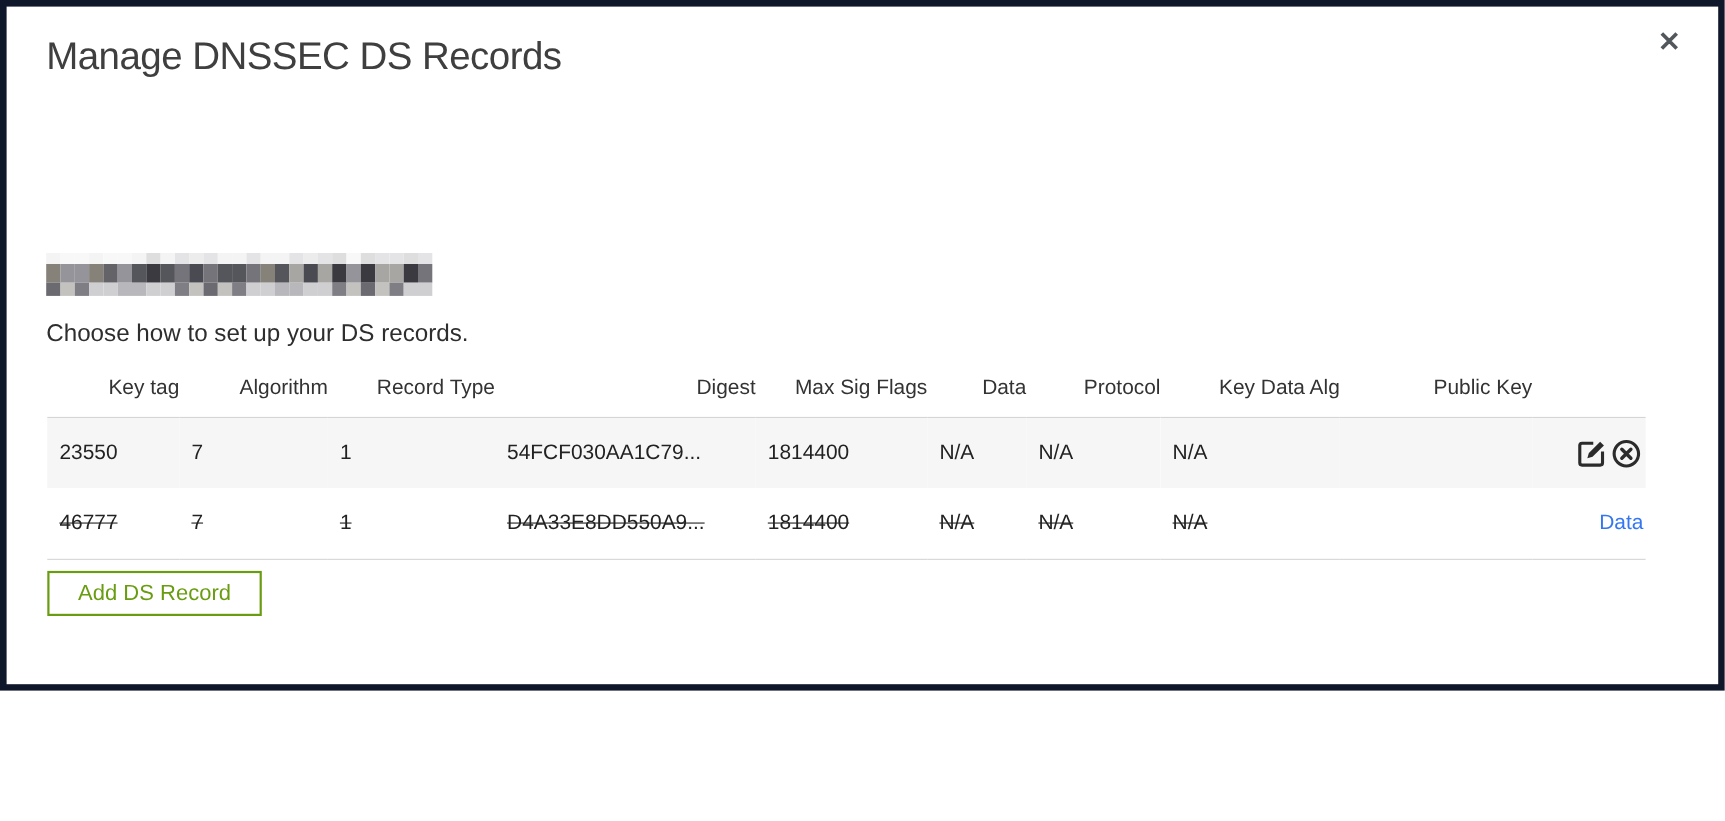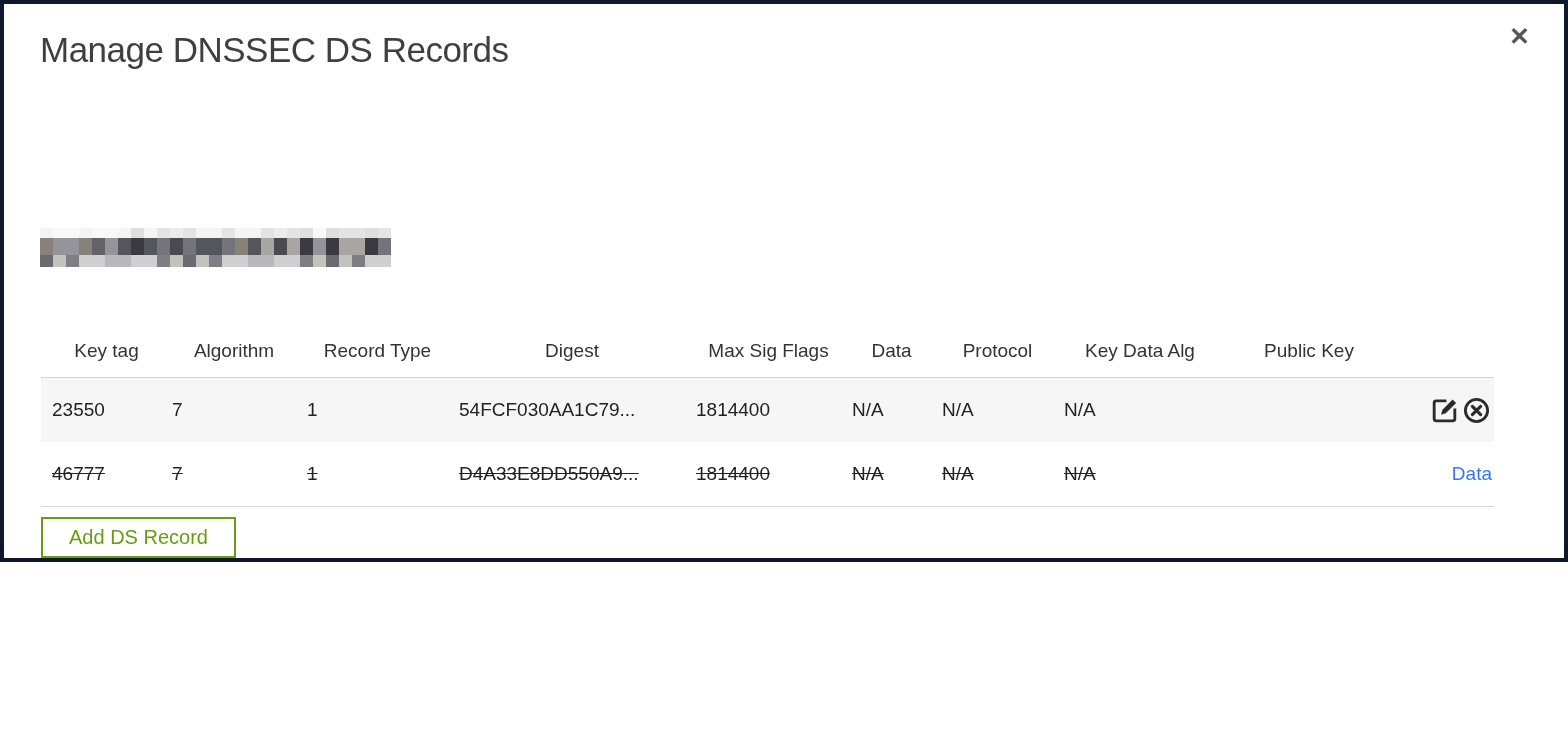--- a/index.html
+++ b/index.html
@@ -1,21 +1,21 @@
 <!DOCTYPE html>
 <html><head>
 <meta charset="utf-8">
 <style>
   html,body { margin:0; padding:0; background:#fff; }
   .modal {
     position:relative;
-    width:1568px; height:562px;
+    width:1568px; height:628px;
     box-sizing:border-box;
     background:#ffffff;
-    border:4px solid #0f172a;
+    border:6px solid #0f172a;
     font-family:"Liberation Sans", sans-serif;
     overflow:hidden;
   }
   .title {
     position:absolute; left:36px; top:26px; margin:0;
     font-size:35px; font-weight:400; color:#3f3f3f; letter-spacing:-0.5px;
   }
   .close-btn {
     position:absolute; top:20px; right:34px;
     background:none; border:none; padding:0; cursor:pointer;
@@ -32,21 +32,21 @@
   .instruction {
     position:absolute; left:36px; top:284px; margin:0;
     font-size:22px; color:#2e2e2e;
   }
   table.ds-table {
     position:absolute; left:37px; top:328px;
     width:1453px; border-collapse:collapse; table-layout:fixed;
     font-size:19px; color:#222;
   }
   .ds-table thead th {
-    text-align:center; font-weight:400; color:#333;
+    text-align:right; font-weight:400; color:#333;
     padding:8px 0 15px 11px; border-bottom:1px solid #d5d5d5;
     white-space:nowrap; overflow:hidden;
   }
   .ds-table tbody td {
     height:64px; padding:0 0 0 11px; vertical-align:middle;
     white-space:nowrap; overflow:hidden;
   }
   .ds-table tbody tr.shaded td { background:#f6f6f6; }
   .ds-table tbody tr:last-child td { border-bottom:1px solid #d5d5d5; }
   .ds-table tr.deleted .cell-text { text-decoration:line-through; }
@@ -175,20 +175,21 @@
       <i style="background: rgb(207, 207, 210);"></i>
       <i style="background: rgb(126, 126, 132);"></i>
       <i style="background: rgb(196, 194, 190);"></i>
       <i style="background: rgb(106, 106, 112);"></i>
       <i style="background: rgb(196, 194, 190);"></i>
       <i style="background: rgb(126, 126, 132);"></i>
       <i style="background: rgb(207, 207, 210);"></i>
       <i style="background: rgb(207, 207, 210);"></i>
     </div>
 
+  <p class="instruction">Choose how to set up your DS records.</p>
 
   <table class="ds-table">
     <colgroup>
       <col style="width:120px">
         <col style="width:135px">
         <col style="width:152px">
       <col style="width:237px">
         <col style="width:156px">
         <col style="width:90px">
       <col style="width:122px">

